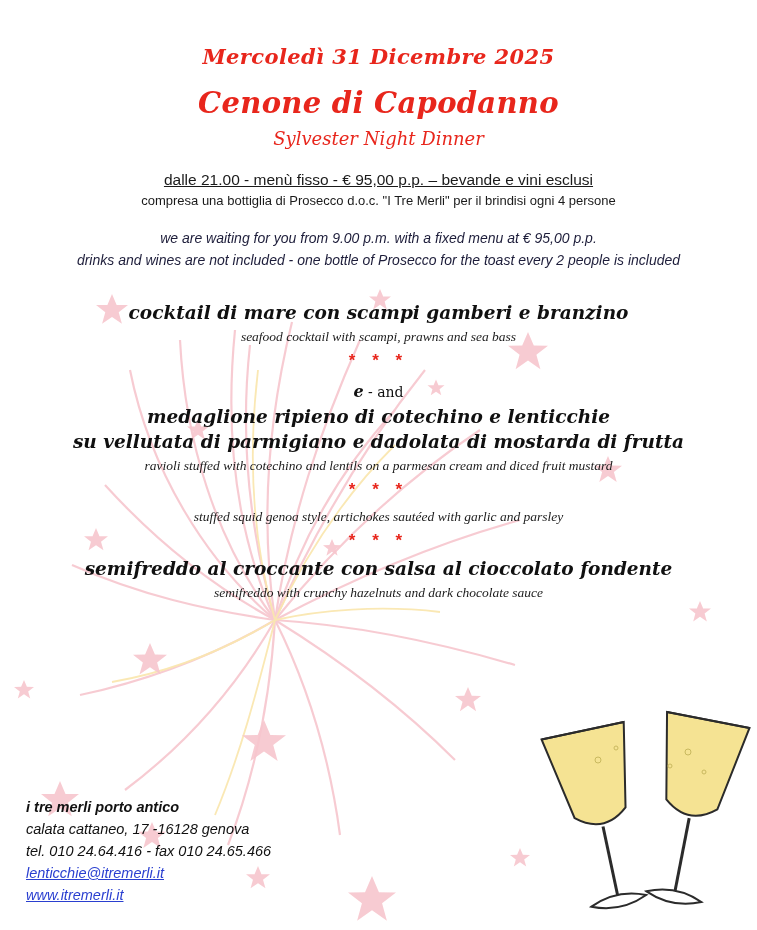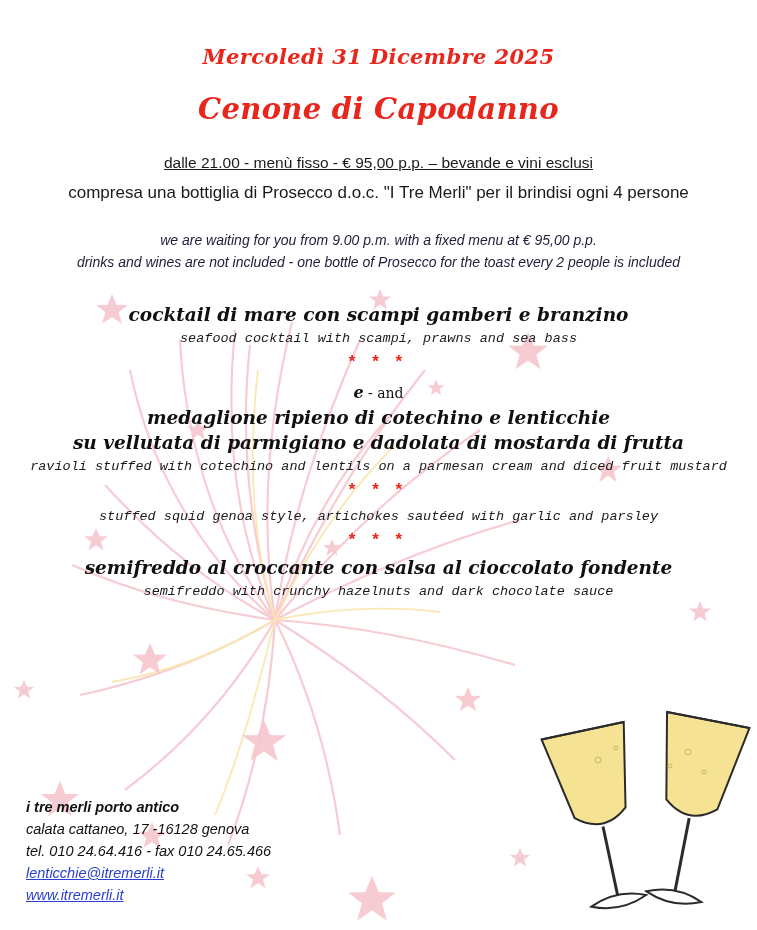--- a/index.html
+++ b/index.html
@@ -47,21 +47,21 @@
     letter-spacing: 0.4px;
     margin: 0;
     padding-top: 44px;
   }
   .title-it {
     font-family: "DejaVu Serif", serif;
     font-weight: bold;
     font-style: italic;
     font-size: 29px;
     color: #e8261c;
-    margin: 6px;
+    margin: 0;
     padding-top: 17px;
     letter-spacing: 0.3px;
   }
   .title-en {
     font-family: "DejaVu Serif", serif;
     font-style: italic;
     font-size: 18px;
     color: #e8261c;
     margin: 0;
     padding-top: 8px;
@@ -71,22 +71,22 @@
     color: #1a1a1a;
   }
   .info-line1 {
     font-family: "Liberation Sans", sans-serif;
     font-size: 15.5px;
     margin: 0;
   }
   .info-line1 .u { text-decoration: underline; }
   .info-line2 {
     font-family: "Liberation Sans", sans-serif;
-    font-size: 17px;
-    margin: 7px;
+    font-size: 13px;
+    margin: 0;
     padding-top: 4px;
   }
   .info-en {
     padding-top: 20px;
     color: #1d1d3a;
     font-family: "Liberation Sans", sans-serif;
     font-style: italic;
     font-size: 14px;
     line-height: 1.55;
   }
@@ -99,21 +99,21 @@
   .it {
     font-family: "DejaVu Serif", serif;
     font-style: italic;
     font-weight: bold;
     font-size: 18.5px;
     color: #101010;
     line-height: 1.35;
     margin: 0;
   }
   .en {
-    font-family: Liberation Mono, monospace;
+    font-family: Liberation Serif, serif;
     font-style: italic;
     font-size: 13.5px;
     color: #1b1b1b;
     margin: 0;
     padding-top: 3px;
   }
   .stars {
     color: #e8261c;
     font-family: "Liberation Sans", sans-serif;
     font-size: 17px;
@@ -247,20 +247,21 @@
         <circle cx="166" cy="72" r="2"></circle>
       </g>
     </g>
   </svg>
 
   <div id="content">
 
     <div class="center">
       <p class="date-line">Mercoledì 31 Dicembre 2025</p>
       <p class="title-it">Cenone di Capodanno</p>
+      <p class="title-en">Sylvester Night Dinner</p>
     </div>
 
     <div class="info-block center">
       <p class="info-line1"><span class="u">dalle 21.00 - menù fisso - € 95,00 p.p. – bevande e vini esclusi</span></p>
       <p class="info-line2">compresa una bottiglia di Prosecco d.o.c. "I Tre Merli" per il brindisi ogni 4 persone</p>
     </div>
 
     <div class="info-en center">
       <p>we are waiting for you from 9.00 p.m. with a fixed menu at € 95,00 p.p.</p>
       <p>drinks and wines are not included - one bottle of Prosecco for the toast every 2 people is included</p>

